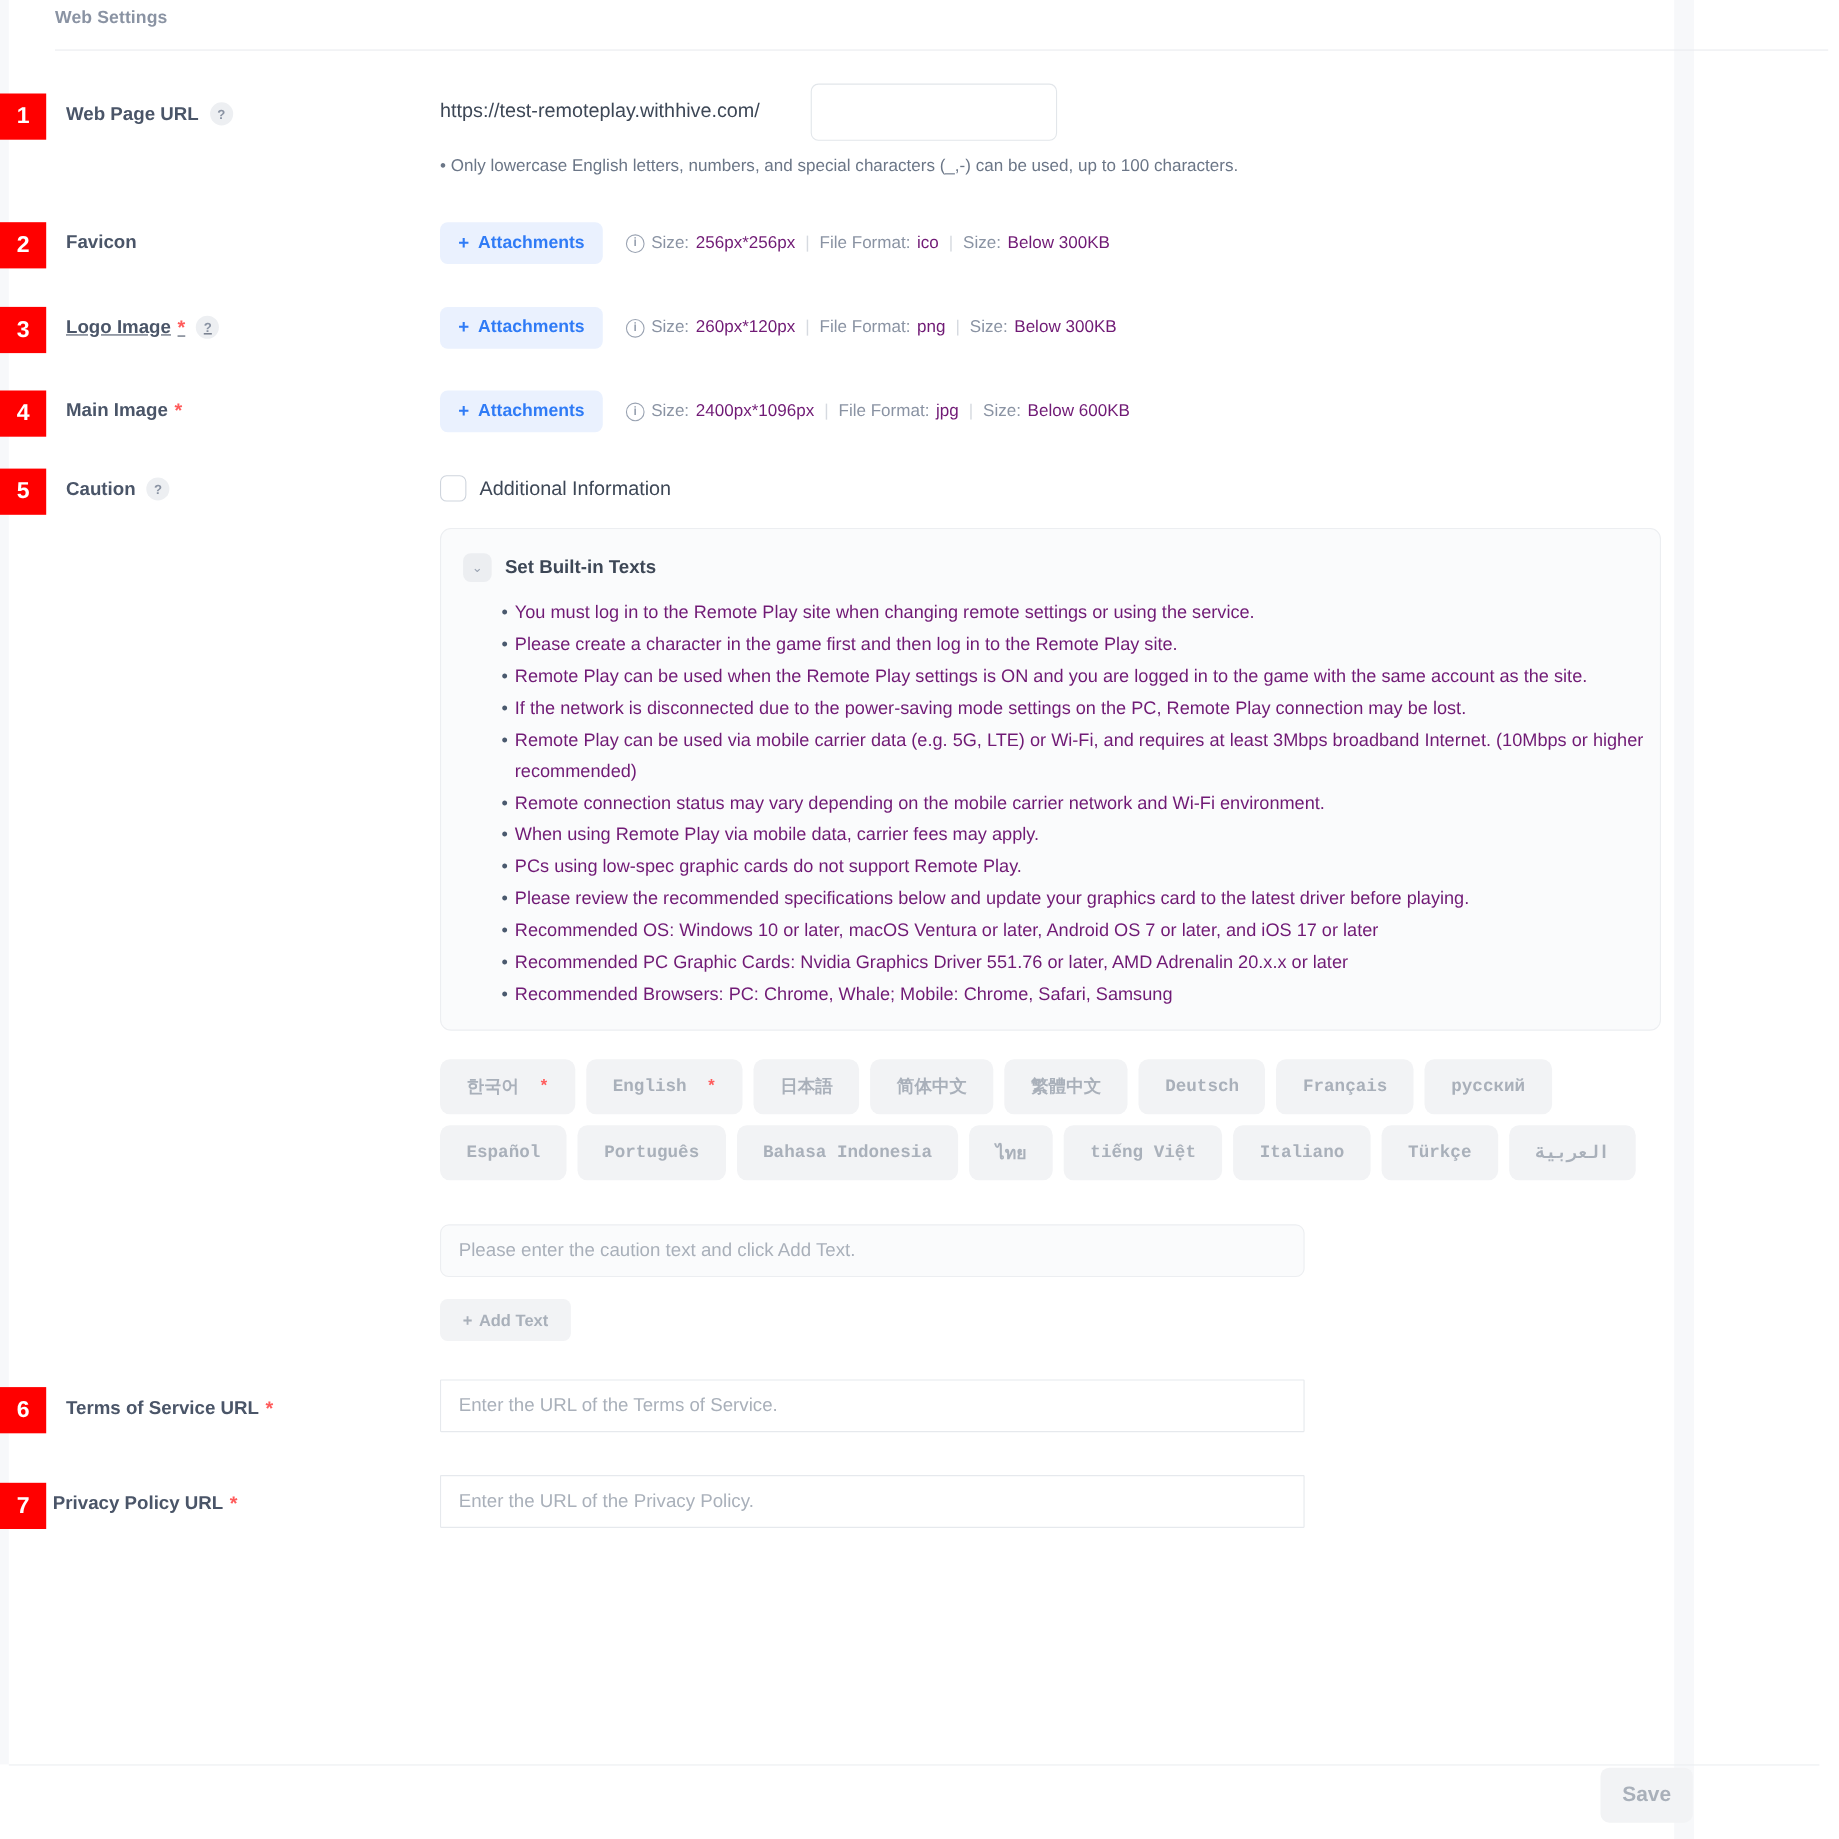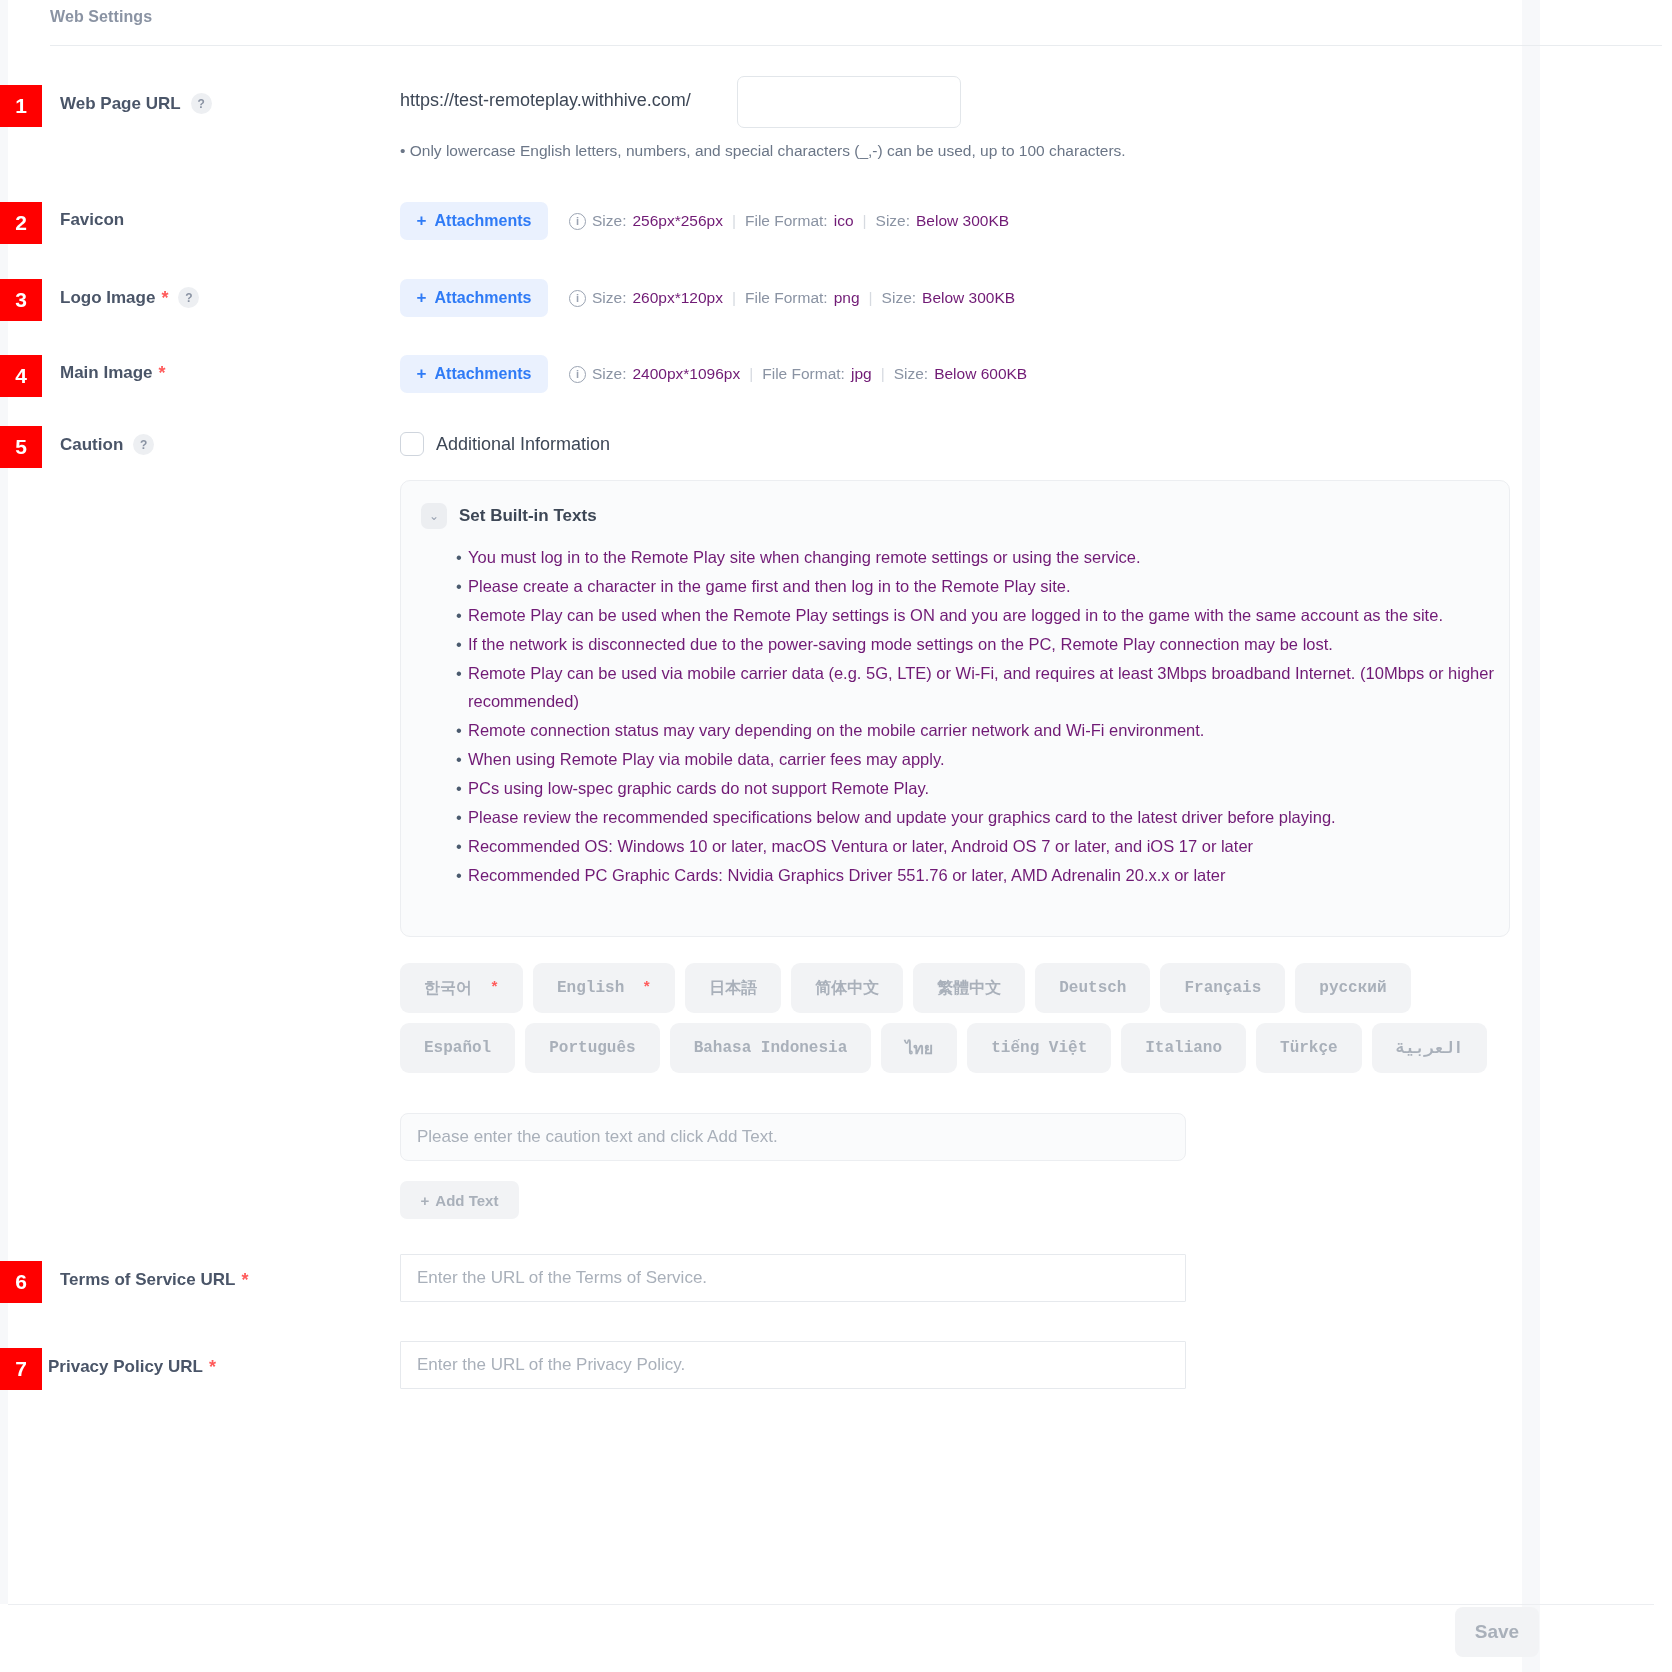--- a/index.html
+++ b/index.html
@@ -251,21 +251,21 @@
     <b>256px*256px</b>
     <span class="sep">|</span>
     <span>File Format:</span>
     <b>ico</b>
     <span class="sep">|</span>
     <span>Size:</span>
     <b>Below 300KB</b>
   </div>
 
   <div class="badge" style="top:279px;">3</div>
-  <div class="row-label" style="left:60px; top:287px;">
+  <div class="row-label" style="left:60px; top:287px;text-decoration:underline;">
     <span>Logo Image</span>
     <span class="req">*</span>
     <span class="qmark">?</span>
   </div>
   <button class="attach-btn" style="left:400px; top:279px;">
     <span class="plus">+</span>
     <span>Attachments</span>
   </button>
   <div class="attach-meta" style="left:569px; top:289px;">
     <i class="info-ico">i</i>
@@ -321,20 +321,21 @@
       <li>Please create a character in the game first and then log in to the Remote Play site.</li>
       <li>Remote Play can be used when the Remote Play settings is ON and you are logged in to the game with the same account as the site.</li>
       <li>If the network is disconnected due to the power-saving mode settings on the PC, Remote Play connection may be lost.</li>
       <li>Remote Play can be used via mobile carrier data (e.g. 5G, LTE) or Wi-Fi, and requires at least 3Mbps broadband Internet. (10Mbps or higher recommended)</li>
       <li>Remote connection status may vary depending on the mobile carrier network and Wi-Fi environment.</li>
       <li>When using Remote Play via mobile data, carrier fees may apply.</li>
       <li>PCs using low-spec graphic cards do not support Remote Play.</li>
       <li>Please review the recommended specifications below and update your graphics card to the latest driver before playing.</li>
       <li>Recommended OS: Windows 10 or later, macOS Ventura or later, Android OS 7 or later, and iOS 17 or later</li>
       <li>Recommended PC Graphic Cards: Nvidia Graphics Driver 551.76 or later, AMD Adrenalin 20.x.x or later</li>
+      <li>Recommended Browsers: PC: Chrome, Whale; Mobile: Chrome, Safari, Samsung</li>
     </ul>
   </div>
 
   <div class="lang-wrap">
     <button class="lang-tab">
       <span>한국어</span>
       <span class="req">*</span>
     </button>
     <button class="lang-tab">
       <span>English</span>

